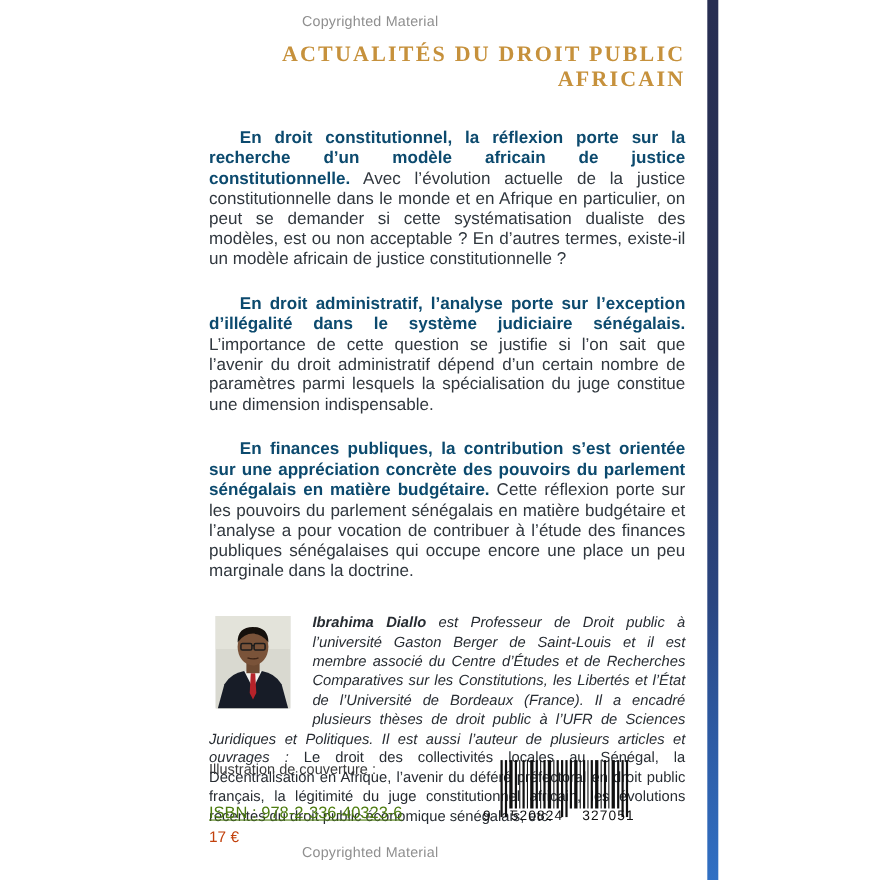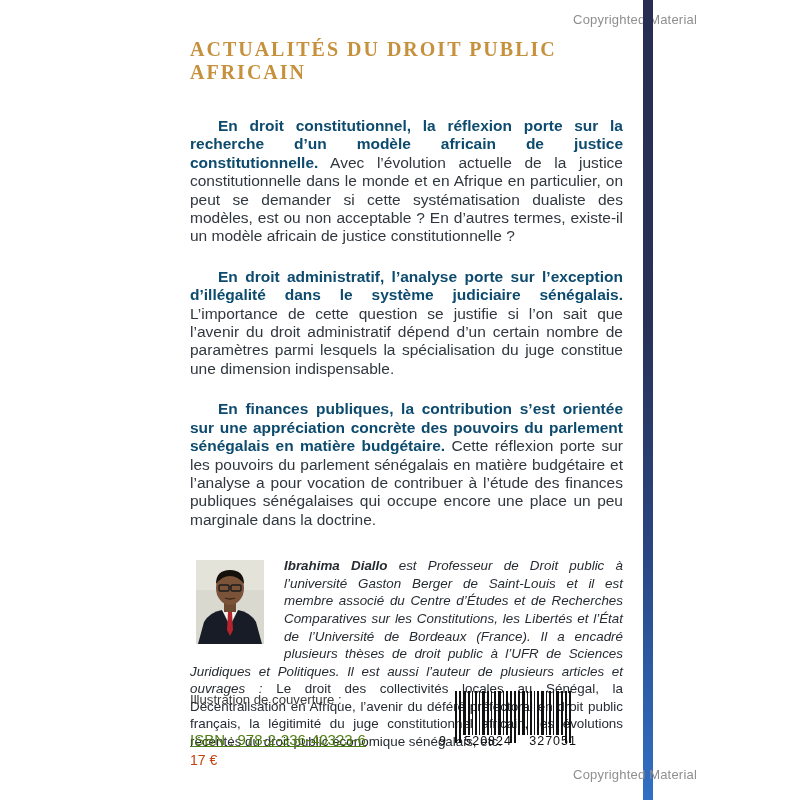--- a/index.html
+++ b/index.html
@@ -6,39 +6,39 @@
   html, body { background: #ffffff; }
   body {
     width: 800px; height: 800px;
     position: relative;
     font-family: "Liberation Sans", sans-serif;
     color: #2d343b;
     overflow: hidden;
   }
   .copyright {
     position: absolute; left: 0; width: 673px;
-    text-align: right;
-    font-size: 13px; color: #8f8f8f; letter-spacing: .2px; margin-left: 24px;
+    text-align: center;
+    font-size: 13px; color: #8f8f8f; letter-spacing: .2px;
   }
   .copyright.top { top: 12px; }
   .copyright.bottom { top: 767px; }
 
   .spine-bar {
     position: absolute; top: 0; left: 643px;
     width: 10px; height: 800px;
     background: linear-gradient(180deg,#272e52 0%,#283157 40%,#2a4580 68%,#2d5ca6 85%,#3170c4 100%);
   }
 
   .content {
     position: absolute; left: 190px; top: 0;
     width: 433px;
   }
   .book-title {
     margin-top: 38px;
-    text-align: left;
+    text-align: right;
     font-family: "Liberation Serif", serif;
     font-weight: 700;
     font-size: 20px;
     letter-spacing: 2px;
     color: #c6913c;
   }
   .para {
     font-size: 15.5px;
     line-height: 18.4px;
     text-align: justify;

